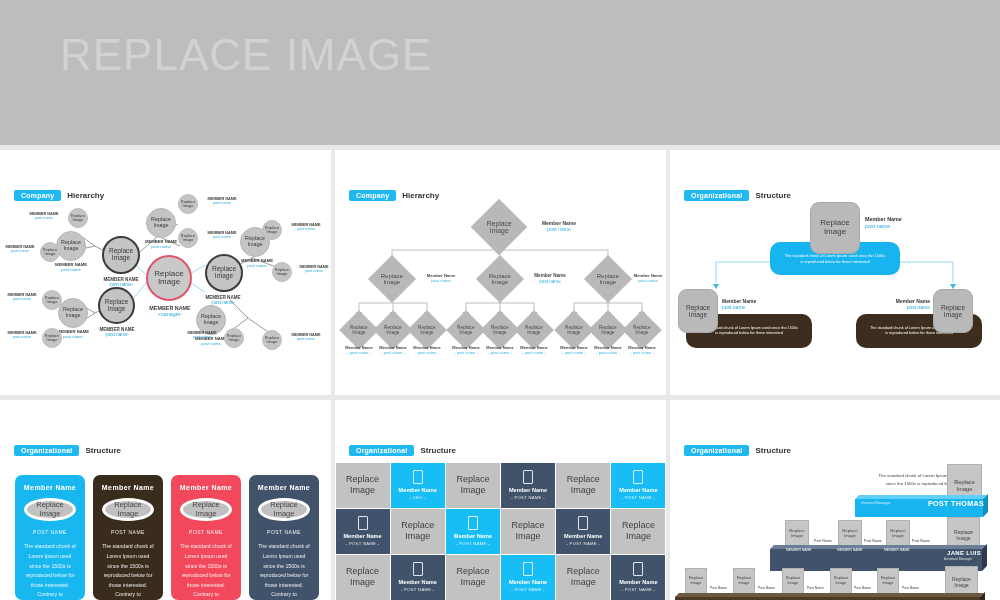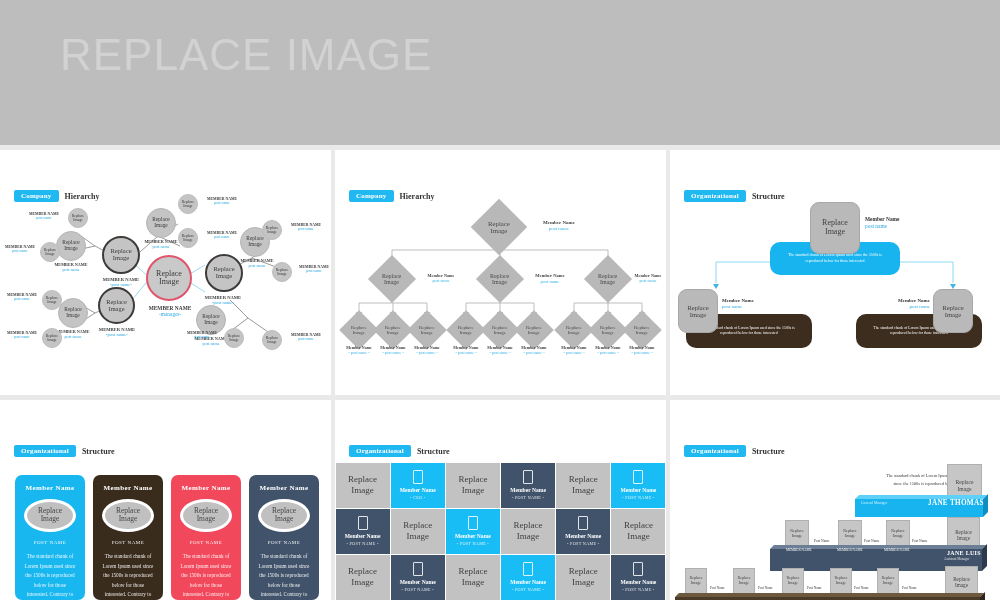--- a/index.html
+++ b/index.html
@@ -17,21 +17,21 @@
     background:#bdbdbd;
   }
   .hero-text{
     position:absolute;left:60px;top:30px;
     font-size:44px;letter-spacing:1px;color:#d2d2d2;
     font-weight:400;font-family:"Liberation Sans",sans-serif;
     white-space:nowrap;
   }
 
   
-  .panels{position:absolute;left:0;top:150px;width:1000px;height:450px;font-family:Liberation Serif, serif;}
+  .panels{position:absolute;left:0;top:150px;width:1000px;height:450px;}
   .panel{position:absolute;background:#ffffff;overflow:hidden;}
   .p1{left:0;   top:0;   width:331px;height:245px;}
   .p2{left:335px;top:0;  width:331px;height:245px;}
   .p3{left:670px;top:0;  width:330px;height:245px;}
   .p4{left:0;   top:250px;width:331px;height:200px;}
   .p5{left:335px;top:250px;width:331px;height:200px;}
   .p6{left:670px;top:250px;width:330px;height:200px;}
 
   
   .ptitle{position:absolute;display:flex;align-items:center;gap:6px;}
@@ -600,21 +600,21 @@
 
       <div class="quote" style="left:178px;top:72px;width:110px;font-size:4.3px;">The standard chunk of Lorem Ipsum used
 since the 1500s is reproduced below .</div>
       <div class="ptile" style="left:277px;top:64px;width:35px;height:43px;font-size:5.6px;">Replace<br>Image</div>
       <div class="shelf" style="left:185px;top:95px;width:128px;height:22px;">
         <div class="top" style="width:128px;background:#5fd0f8;"></div>
         <div class="face" style="height:18px;background:#17b4ef;"></div>
         <div class="side" style="left:128px;height:18px;background:#0d8fc4;"></div>
       </div>
       <div class="srole" style="left:191px;top:101px;font-size:3.8px;">General Manager</div>
-      <div class="sname" style="left:258px;top:99px;font-size:7.2px;">JANE THOMAS</div>
+      <div class="sname" style="left:258px;top:99px;font-size:7.2px;">POST THOMAS</div>
 
       <div class="ptile" style="left:115px;top:120px;width:24px;height:28px;font-size:4.2px;">Replace<br>Image</div>
       <div class="ptile" style="left:168px;top:120px;width:24px;height:28px;font-size:4.2px;">Replace<br>Image</div>
       <div class="ptile" style="left:216px;top:120px;width:24px;height:28px;font-size:4.2px;">Replace<br>Image</div>
       <div class="ptile" style="left:277px;top:117px;width:33px;height:38px;font-size:5.2px;">Replace<br>Image</div>
       <div class="darklab" style="left:144px;top:139px;font-size:3.6px;">Post Name</div>
       <div class="darklab" style="left:194px;top:139px;font-size:3.6px;">Post Name</div>
       <div class="darklab" style="left:242px;top:139px;font-size:3.6px;">Post Name</div>
       <div class="shelf" style="left:100px;top:145px;width:212px;height:26px;">
         <div class="top" style="width:212px;background:#6d7f96;"></div>

